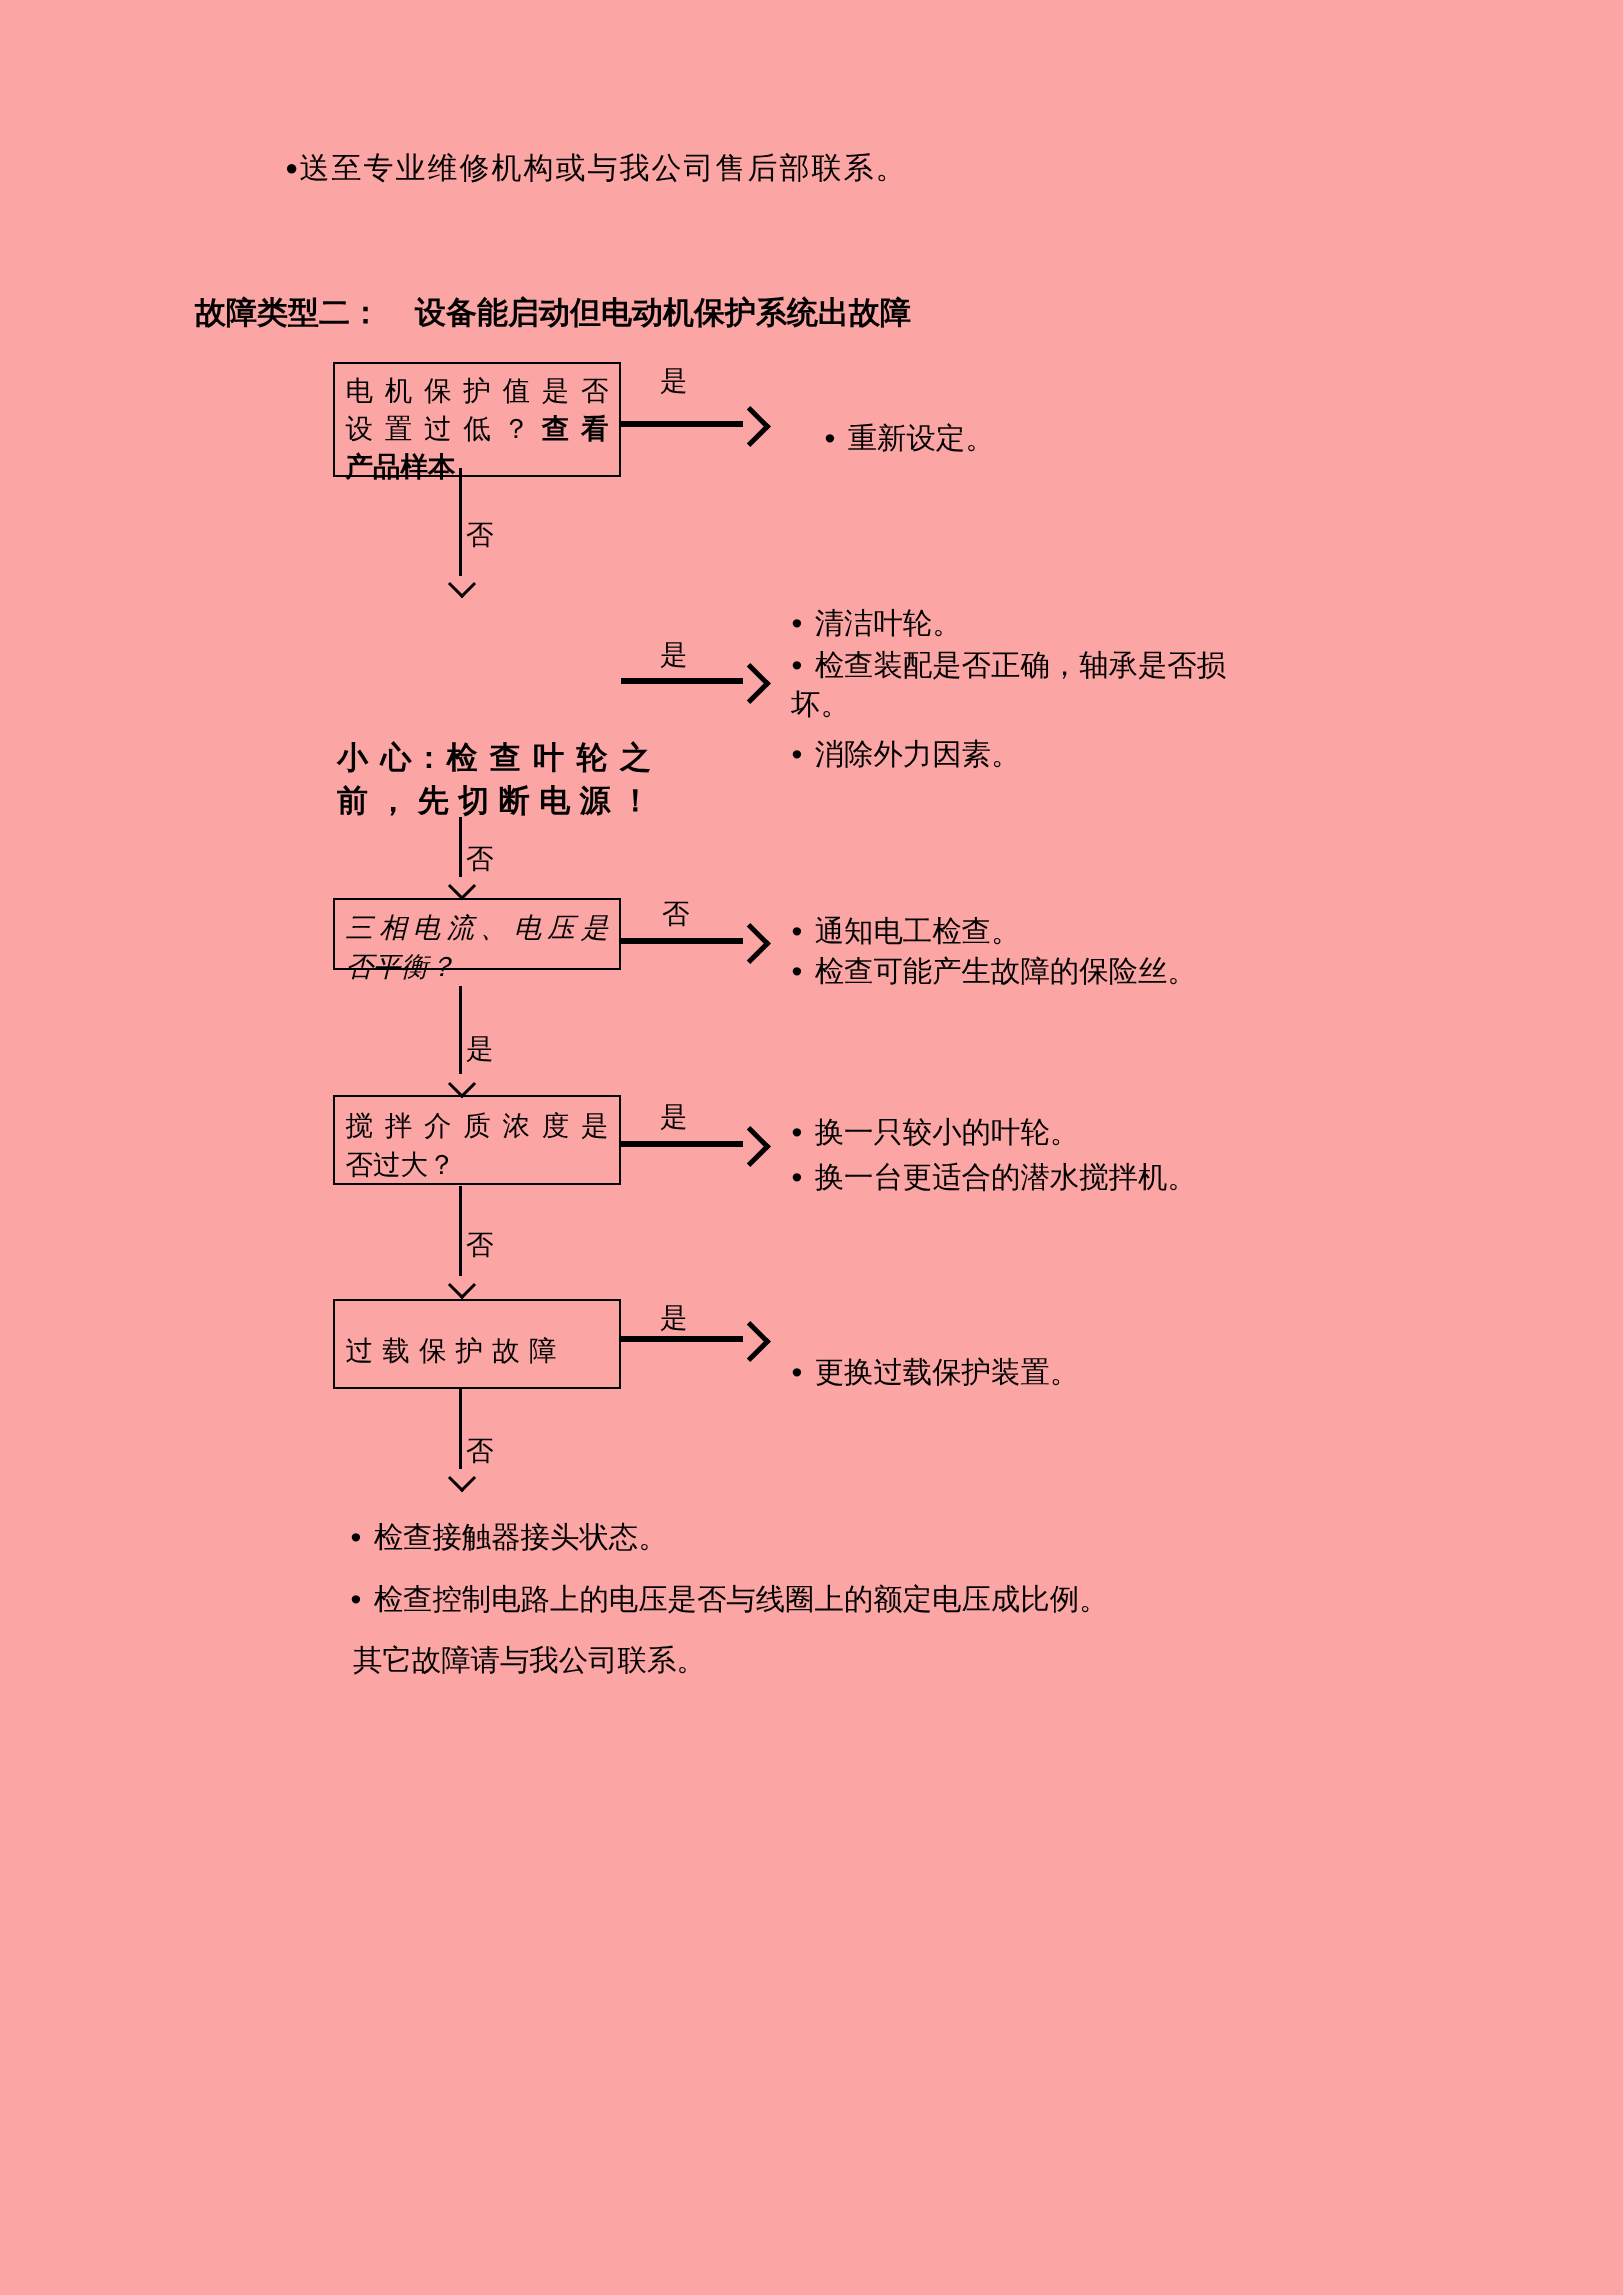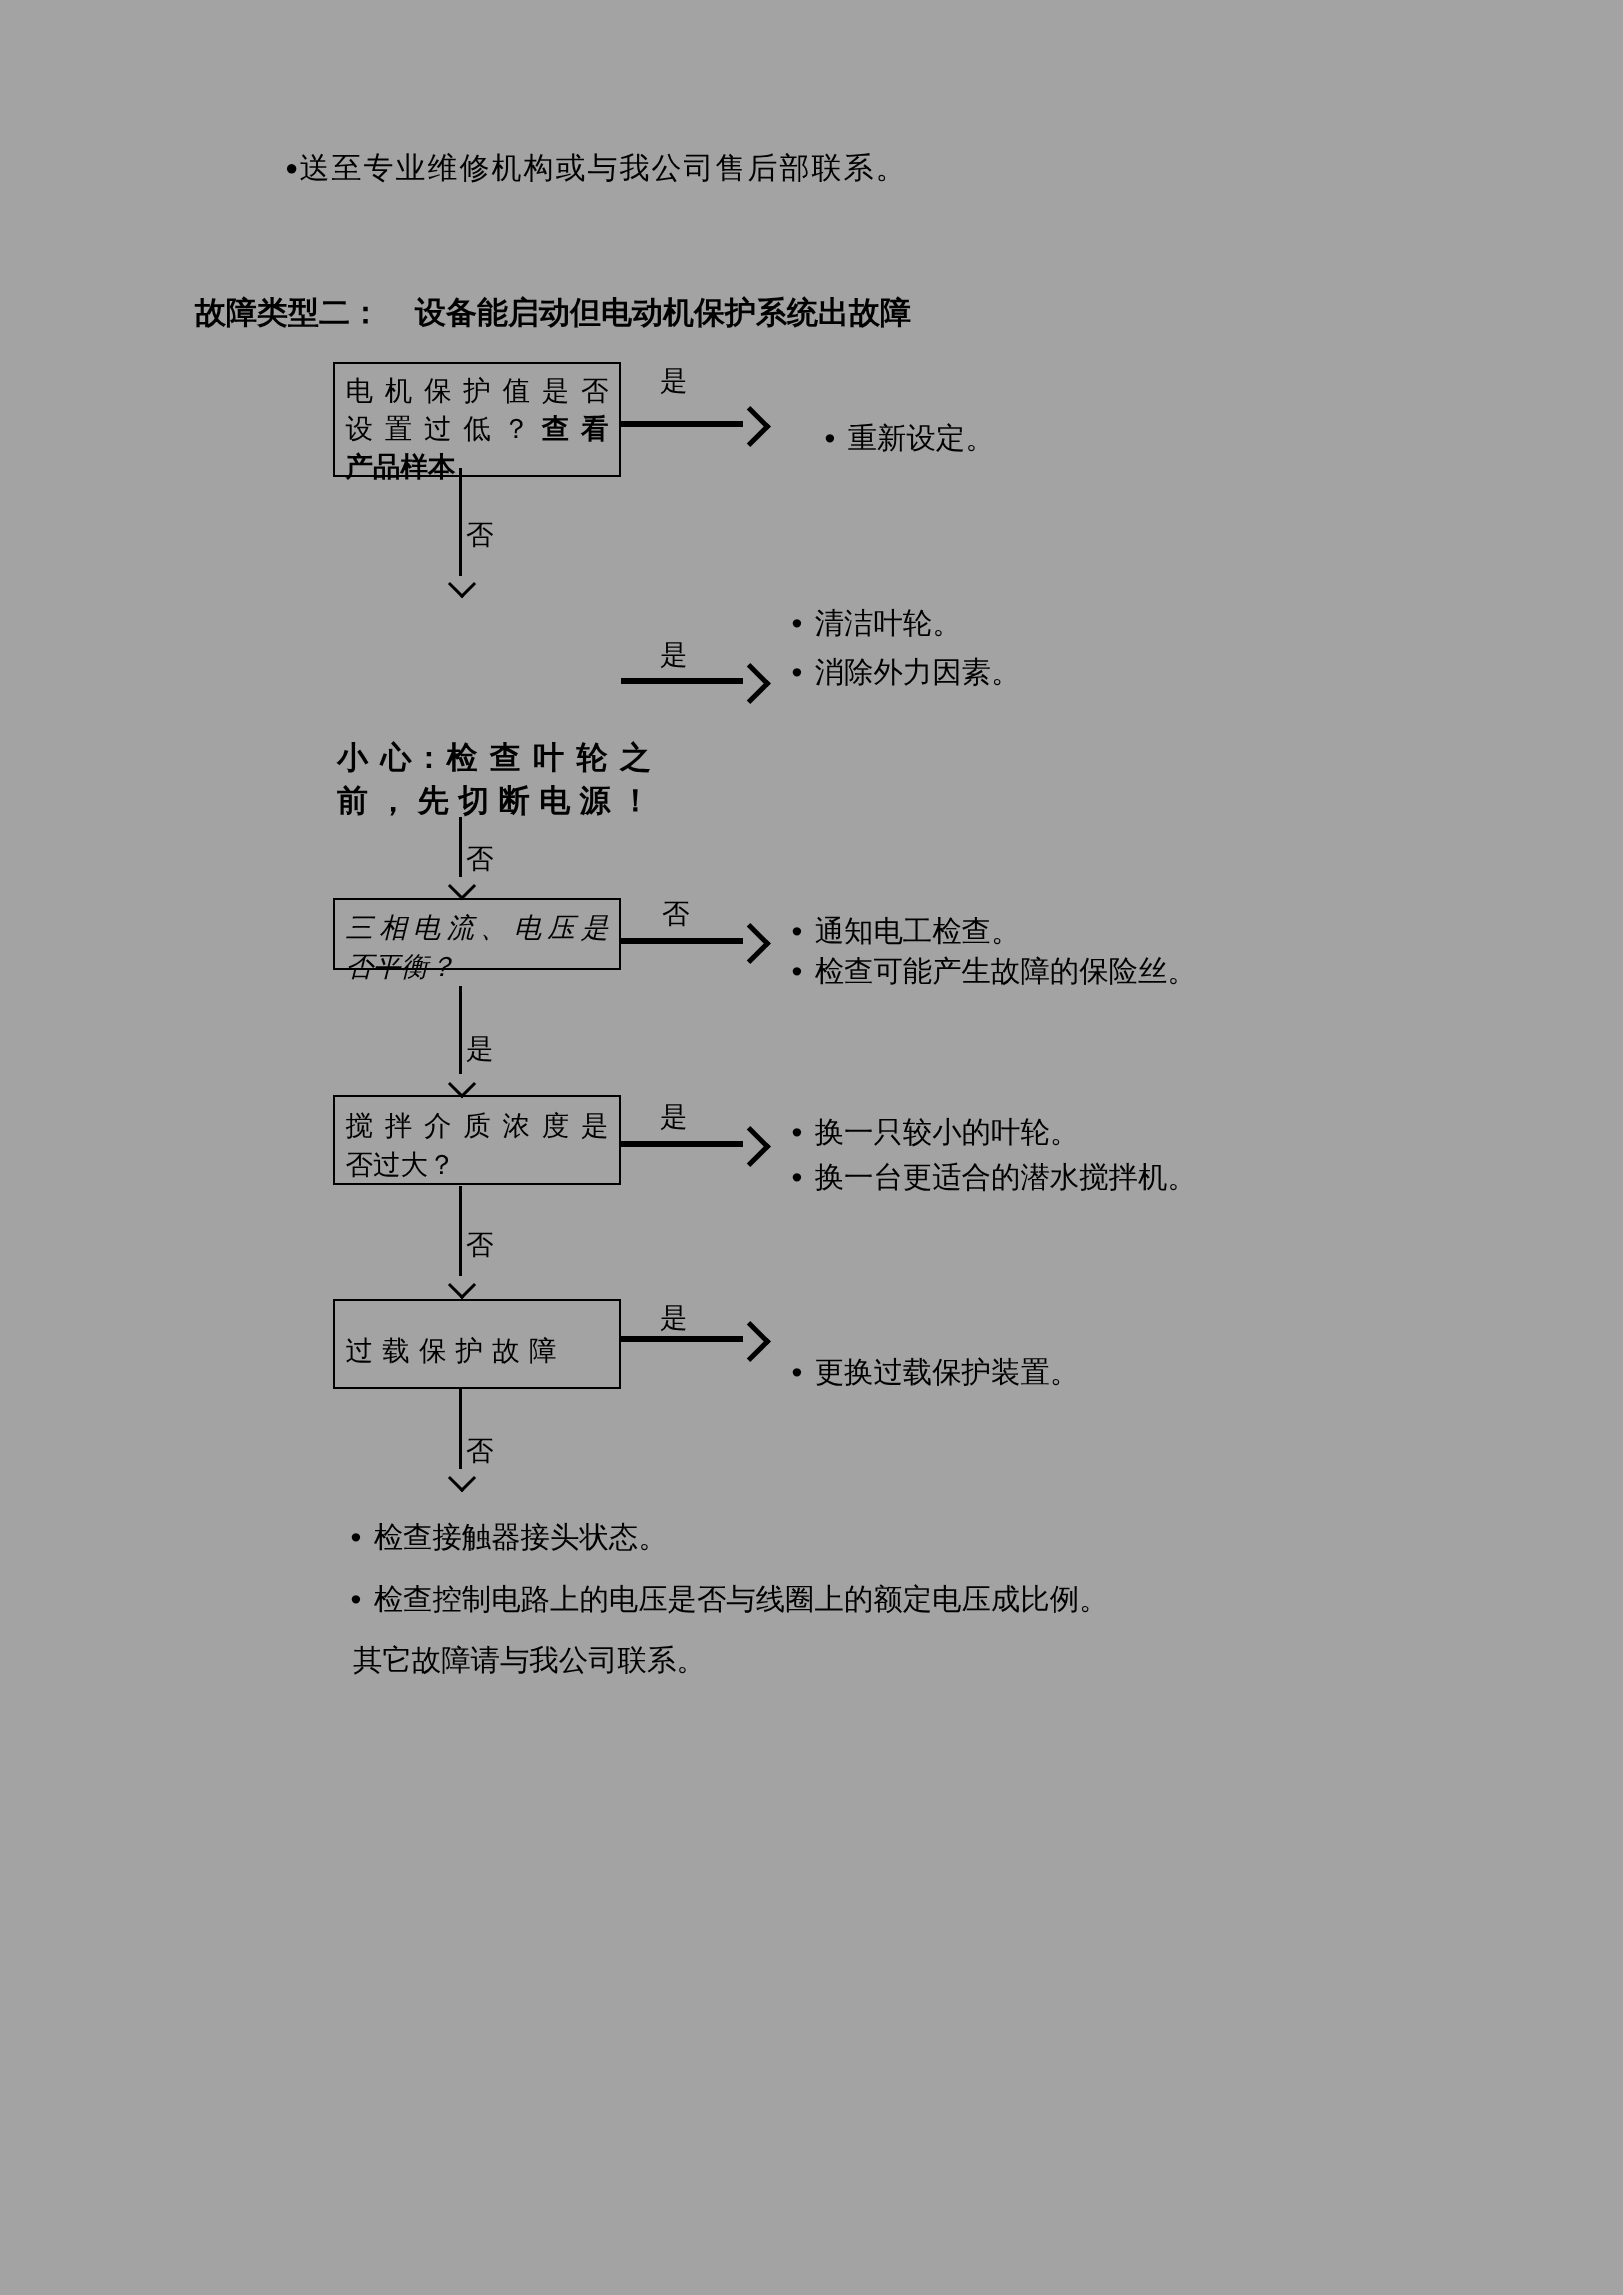--- a/index.html
+++ b/index.html
@@ -1,19 +1,19 @@
 <!DOCTYPE html>
 <html style="font-size:10.5px"><head>
 <meta charset="utf-8">
 <style>
   html,body{margin:0;padding:0;background:#ffffff;}
   #page{
     position:relative;
     width:1623px;height:2295px;
-    background:#a3a3a3;
+    background:#fca5a5;
     color:#000;
     font-family:"Liberation Serif","DejaVu Serif",serif;
     overflow:hidden;
   }
   .abs{position:absolute;}
   .hei{font-family:"Liberation Sans","DejaVu Sans",sans-serif;font-weight:bold;}
 
   
   .intro{left:285px;top:148px;font-size:30px;letter-spacing:2px;white-space:nowrap;}
   .intro-blt{font-size:22px;vertical-align:3.3px;margin-right:1.3px;letter-spacing:0;}
@@ -88,20 +88,21 @@
   </div>
   <div class="vline" style="top:468px;height:108px;"></div>
   <div class="vchev" style="top:574px;"></div>
   <div class="lbl" style="left:466px;top:520px;">否</div>
 
   <div class="lbl" style="left:660px;top:640px;">是</div>
   <div class="hline" style="top:678px;"></div>
   <div class="hchev" style="top:669px;"></div>
   <div class="ritems" style="top:603px;">
     <div><span class="blt">●</span><span>清洁叶轮。</span></div>
+    <div class="mt4"><span class="blt">●</span><span>检查装配是否正确，轴承是否损坏。</span></div>
     <div class="mt14"><span class="blt">●</span><span>消除外力因素。</span></div>
   </div>
   <div class="abs warning hei">
     <div class="j">小心:检查叶轮之</div>
     <div class="j">前，先切断电源！</div>
   </div>
   <div class="vline" style="top:817px;height:60px;"></div>
   <div class="vchev" style="top:876px;"></div>
   <div class="lbl" style="left:466px;top:844px;">否</div>
 

